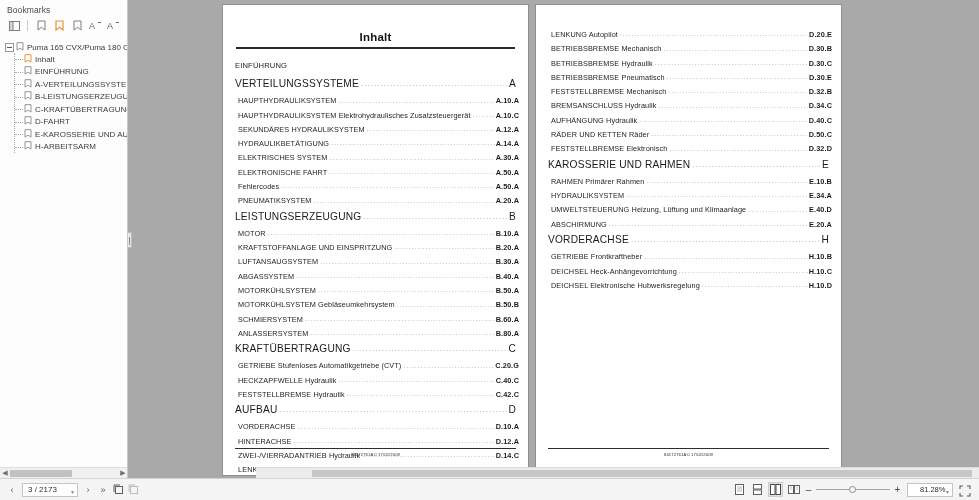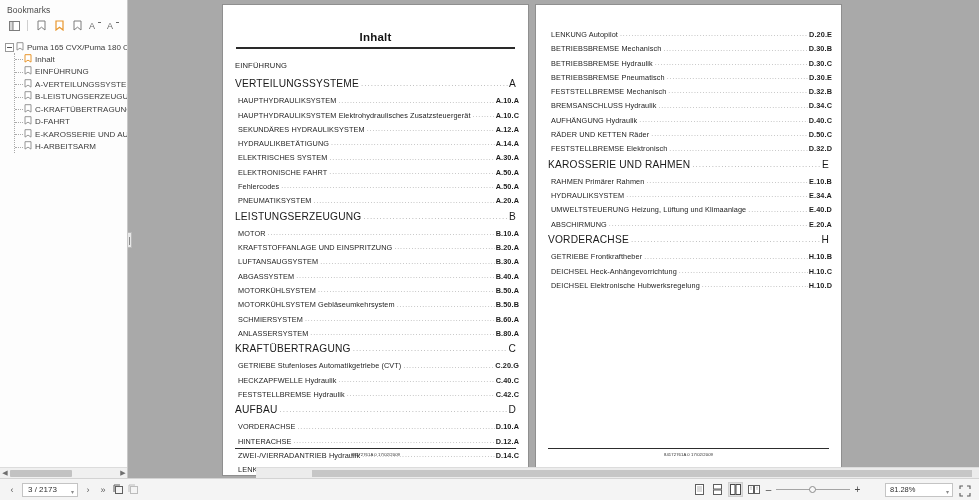--- a/index.html
+++ b/index.html
@@ -322,28 +322,28 @@
   }
   .slider .knob {
     position: absolute;
     left: 33px; top: 3.5px;
     width: 7px; height: 7px;
     border-radius: 50%;
     background: #f7f7f7;
     border: 1px solid #8c8c8c;
   }
   .zoombox {
-    width: 68px; height: 14px;
+    width: 46px; height: 14px;
     border: 1px solid #c4c4c4;
     background: #fff;
     display: flex; align-items: center;
     font-size: 7.5px; color: #2f2f2f;
-    padding-left: 4px;
-    position: relative;
-    margin-left: 20px;
+    padding-left: 12px;
+    position: relative;
+    margin-left: 2px;
   }
   .zoombox .caret { position: absolute; right: 3px; top: 4px; font-size: 6px; color: #8b8b8b; }
   .fitbtn { width: 14px; height: 14px; position: relative; margin-left: 3px; }
 
   
   .v-hscroll {
     position: absolute;
     left: 128px; bottom: 0;
     width: 851px; height: 11px;
     background: #ececec;

